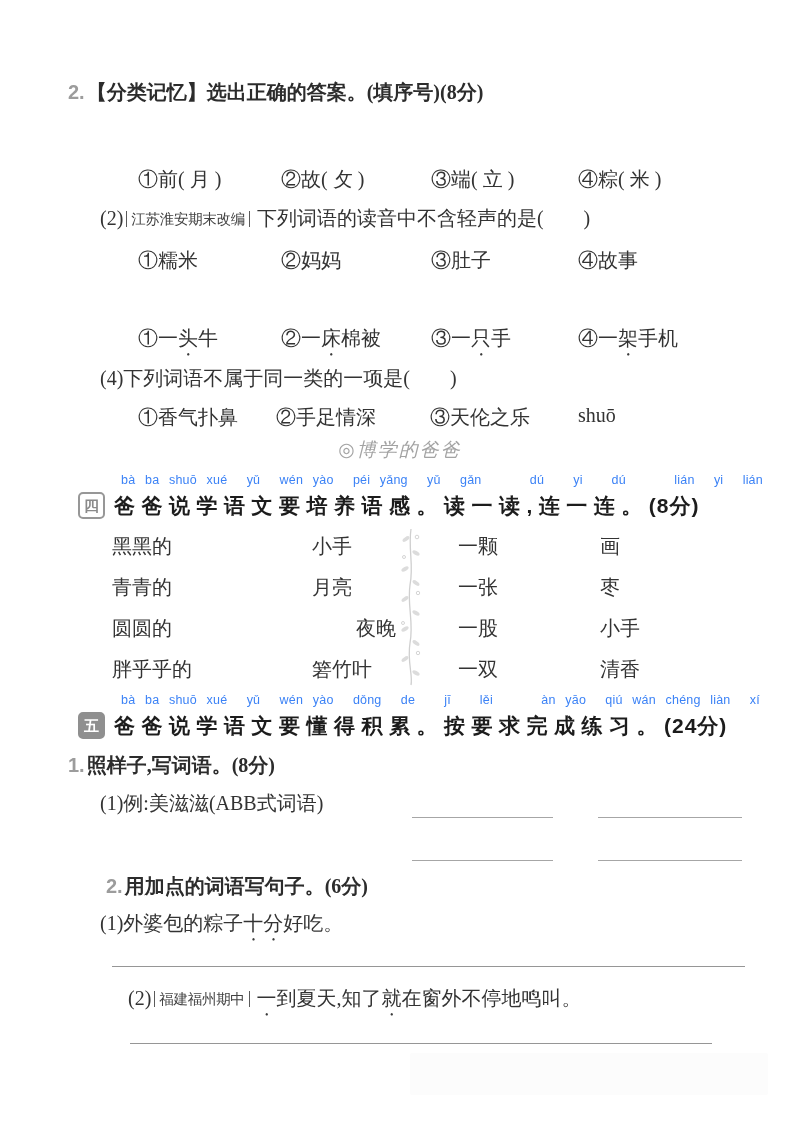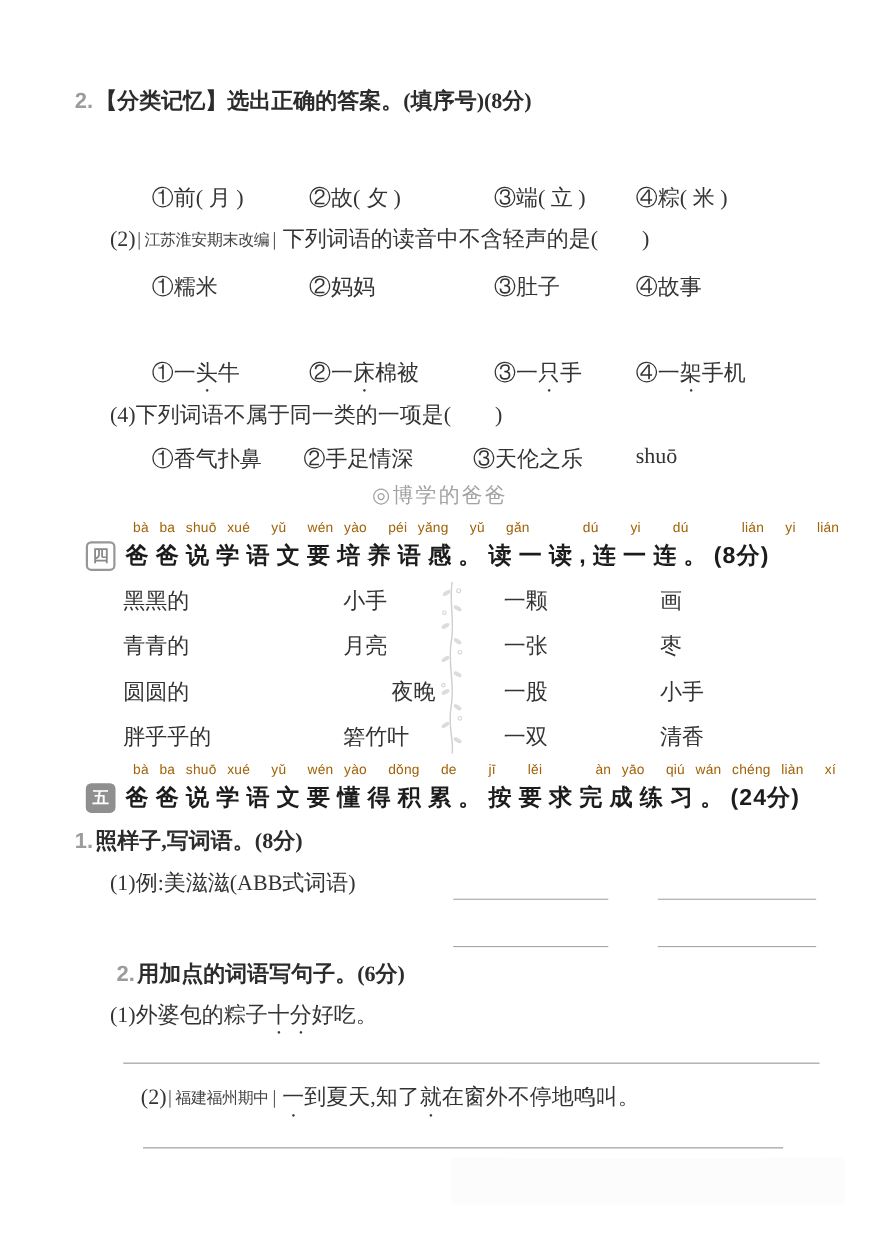--- a/index.html
+++ b/index.html
@@ -8,41 +8,41 @@
     font-family:"Liberation Serif","DejaVu Serif",serif;color:#333;
   }
   .row{position:absolute;white-space:nowrap;font-size:20px;line-height:1.25;}
   .heading{font-family:"Liberation Sans","DejaVu Sans",sans-serif;font-weight:700;color:#1c1c1c;font-size:21px;}
   .muted{color:#9c9c9c;}
   .qnum{color:#9c9c9c;font-family:"Liberation Sans","DejaVu Sans",sans-serif;font-weight:700;font-size:20px;margin-right:2px;}
   .qtitle{color:#2c2c2c;font-weight:700;}
   .pre{white-space:pre;}
   .opts{position:absolute;height:30px;font-size:20px;}
   .opts span.opt{position:absolute;top:0;white-space:pre;}
-  .o1{left:0;} .o2{left:143px;} .o3{left:311px;} .o4{left:440px;}
+  .o1{left:0;} .o2{left:143px;} .o3{left:293px;} .o4{left:440px;}
   .p4 .o2{left:138px;} .p4 .o3{left:292px;}
   .pinyin{
-    font-family:"Liberation Sans","DejaVu Sans",sans-serif;color:#a16207;
+    font-family:"Liberation Sans","DejaVu Sans",sans-serif;color:#3b82f6;
     font-size:12.5px;white-space:pre;word-spacing:6px;letter-spacing:.2px;
   }
   .badge{
     display:inline-block;width:23px;height:23px;line-height:23px;text-align:center;
     font-family:"Liberation Sans","DejaVu Sans",sans-serif;font-size:15px;font-weight:700;
     border-radius:5px;margin-right:9px;vertical-align:2px;
   }
   .badge.outline{border:2px solid #979797;color:#8a8a8a;background:#fff;}
   .badge.filled{border:2px solid #8f8f8f;color:#fff;background:#8f8f8f;}
   .htitle{letter-spacing:6.5px;}
   .hscore{letter-spacing:1px;}
   .tagbox{
     font-family:"Liberation Sans","DejaVu Sans",sans-serif;font-size:14.5px;color:#424242;
     border-left:1px solid #5a5a5a;border-right:1px solid #5a5a5a;padding:0 4px;margin:0 7px 0 3px;
     letter-spacing:-.3px;vertical-align:1px;
   }
-  .divider-row{position:absolute;width:100%;text-align:center;color:#a3a3a3;font-size:19px;letter-spacing:2px;}
+  .divider-row{position:absolute;width:100%;text-align:center;color:#a3a3a3;font-size:19px;letter-spacing:2px;font-style:italic;}
   .mi{position:absolute;font-size:20px;white-space:nowrap;}
   .blank{position:absolute;height:0;border-bottom:1.2px solid #a6a6a6;}
   .ansline{position:absolute;height:0;border-bottom:1.5px solid #969696;}
   .dot-under{
     -webkit-text-emphasis:dot #3a3a3a;text-emphasis:dot #3a3a3a;
     -webkit-text-emphasis-position:under right;text-emphasis-position:under right;
   }
   .faintbox{position:absolute;background:#fcfcfc;border-radius:2px;}
   .vine{position:absolute;}
 </style>

